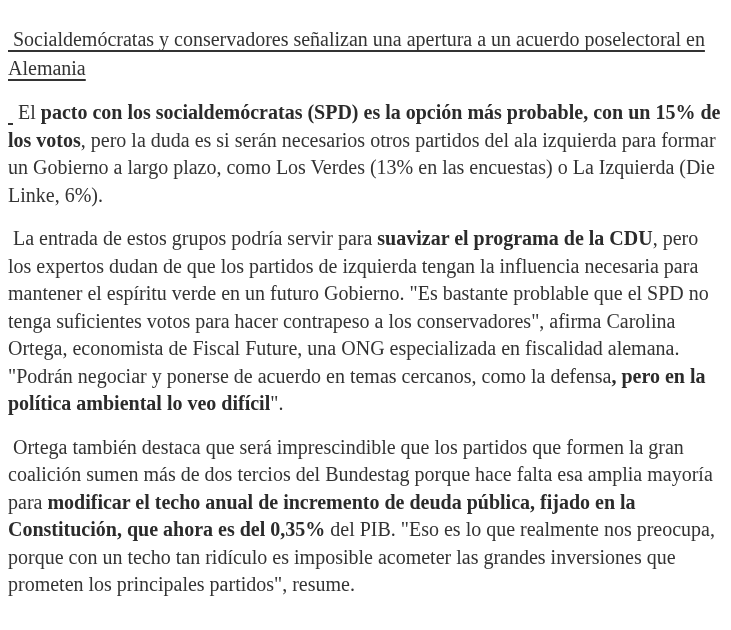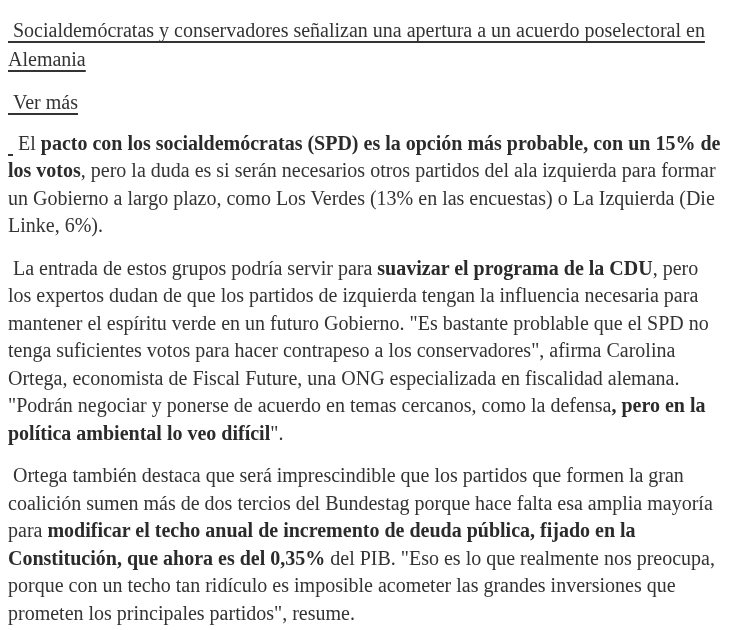--- a/index.html
+++ b/index.html
@@ -13,21 +13,21 @@
     padding: 9px 6px 0 8px;
     background: #ffffff;
     color: #333333;
     font-family: "Liberation Serif", "DejaVu Serif", serif;
     font-size: 20px;
     line-height: 27.5px;
     overflow: hidden;
     -webkit-font-smoothing: antialiased;
   }
   p {
-    margin: 7px 0 15px 0;
+    margin: 16px 0 15px 0;
   }
   .headline {
     line-height: 29px;
     margin-bottom: 15px;
   }
   .ver-mas {
     margin-bottom: 13px;
   }
   a, .inline-u {
     color: inherit;
@@ -43,20 +43,19 @@
   .body-para {
     margin-bottom: 15px;
   }
 </style>
 </head>
 <body>
 
 <main>
   <p class="headline"><a>&nbsp;Socialdemócratas y conservadores señalizan una apertura a un acuerdo poselectoral en Alemania</a></p>
 
-  <p class="ver-mas"><a>&nbsp;Ver más</a></p>
 
   <p class="body-para"><a class="inline-u">&nbsp;</a><span> El </span><strong>pacto con los socialdemócratas (SPD) es la opción más probable, con un 15% de los votos</strong><span>, pero la duda es si serán necesarios otros partidos del ala izquierda para formar un Gobierno a largo plazo, como Los Verdes (13% en las encuestas) o La Izquierda (Die Linke, 6%).</span></p>
 
   <p class="body-para"><span>&nbsp;La entrada de estos grupos podría servir para </span><strong>suavizar el programa de la CDU</strong><span>, pero los expertos dudan de que los partidos de izquierda tengan la influencia necesaria para mantener el espíritu verde en un futuro Gobierno. "Es bastante problable que el SPD no tenga suficientes votos para hacer contrapeso a los conservadores", afirma Carolina Ortega, economista de Fiscal Future, una ONG especializada en fiscalidad alemana. "Podrán negociar y ponerse de acuerdo en temas cercanos, como la defensa</span><strong>, pero en la política ambiental lo veo difícil</strong><span>".</span></p>
 
   <p class="body-para"><span>&nbsp;Ortega también destaca que será imprescindible que los partidos que formen la gran coalición sumen más de dos tercios del Bundestag porque hace falta esa amplia mayoría para </span><strong>modificar el techo anual de incremento de deuda pública, fijado en la Constitución, que ahora es del 0,35%</strong><span> del PIB. "Eso es lo que realmente nos preocupa, porque con un techo tan ridículo es imposible acometer las grandes inversiones que prometen los principales partidos", resume.</span></p>
 </main>
 
 </body></html>

